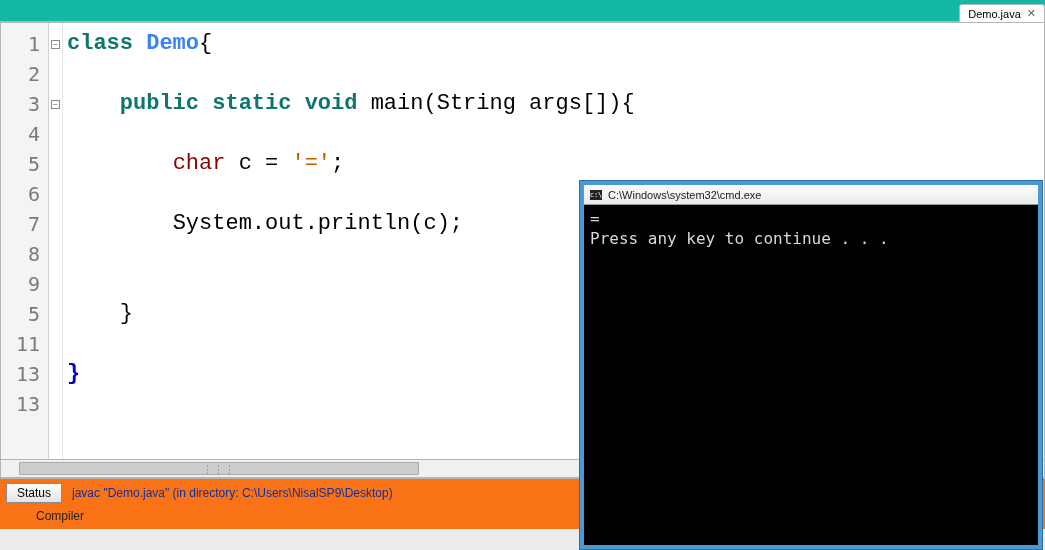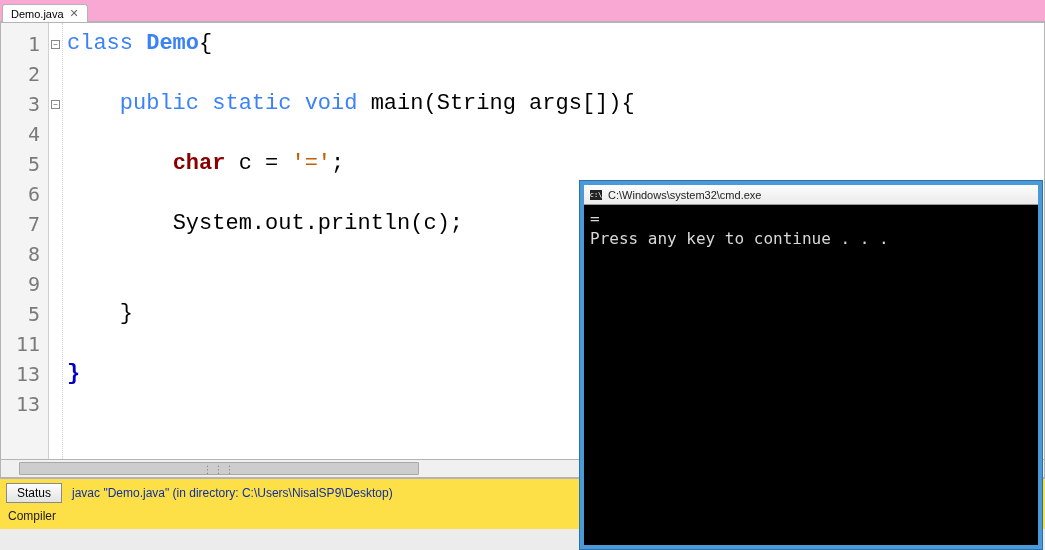--- a/index.html
+++ b/index.html
@@ -8,24 +8,25 @@
   background: #ececec;
   width: 1045px;
   height: 550px;
   overflow: hidden;
   position: relative;
 }
 
 
 .tab-bar {
   height: 22px;
-  background: #f9a8d4;
+  background: #14b8a6;
   border-bottom: 1px solid #b4b4b4;
   display: flex;
   align-items: flex-end;
+  justify-content: flex-end;
 }
 .tab {
   background: #fdfdfd;
   border: 1px solid #b4b4b4;
   border-bottom: none;
   border-top-left-radius: 3px;
   border-top-right-radius: 3px;
   padding: 2px 8px;
   font-size: 11px;
   display: flex;
@@ -87,23 +88,23 @@
 .code-area {
   flex: 1;
   padding-top: 6px;
   padding-left: 4px;
   font-family: Consolas, "Courier New", monospace;
   font-size: 22px;
   line-height: 30px;
   white-space: pre;
   overflow: hidden;
 }
-.kw { color: #3b82f6; font-weight: normal; }
+.kw { color: #0f766e; font-weight: bold; }
 .cls { color: #3b82f6; font-weight: bold; }
-.typ { color: #880000; font-weight: bold; }
+.typ { color: #880000; font-weight: normal; }
 .str { color: #c06000; }
 .pln { color: #000; }
 .brace-main { color: #0000c8; font-weight: bold; }
 
 
 .hscroll {
   height: 18px;
   background: #f0f0f0;
   border: 1px solid #b4b4b4;
   border-top: none;
@@ -125,21 +126,21 @@
   top: 50%;
   transform: translate(-50%,-50%);
   font-size: 10px;
   letter-spacing: 1px;
   color: #888;
 }
 
 
 .bottom {
   border-top: 1px solid #b4b4b4;
-  background: #fde047;
+  background: #f97316;
 }
 .bottom-row1 {
   display: flex;
   align-items: center;
   gap: 10px;
   padding: 4px 6px;
   font-size: 12px;
 }
 .btn-status {
   border: 1px solid #8a8a8a;
@@ -147,20 +148,21 @@
   padding: 2px 10px;
   font-size: 12px;
 }
 .cmd-text { color: #1030a0; font-size: 12px; }
 .bottom-row2 {
   display: flex;
   align-items: center;
   gap: 22px;
   padding: 2px 6px 6px 6px;
   font-size: 12px;
+  margin-left: 28px;
 }
 .compiler-label { color: #222; font-size: 12px; padding-left: 2px; }
 .success-text { color: #1030a0; font-size: 12px; }
 
 
 .console {
   position: absolute;
   left: 580px;
   top: 181px;
   width: 462px;

